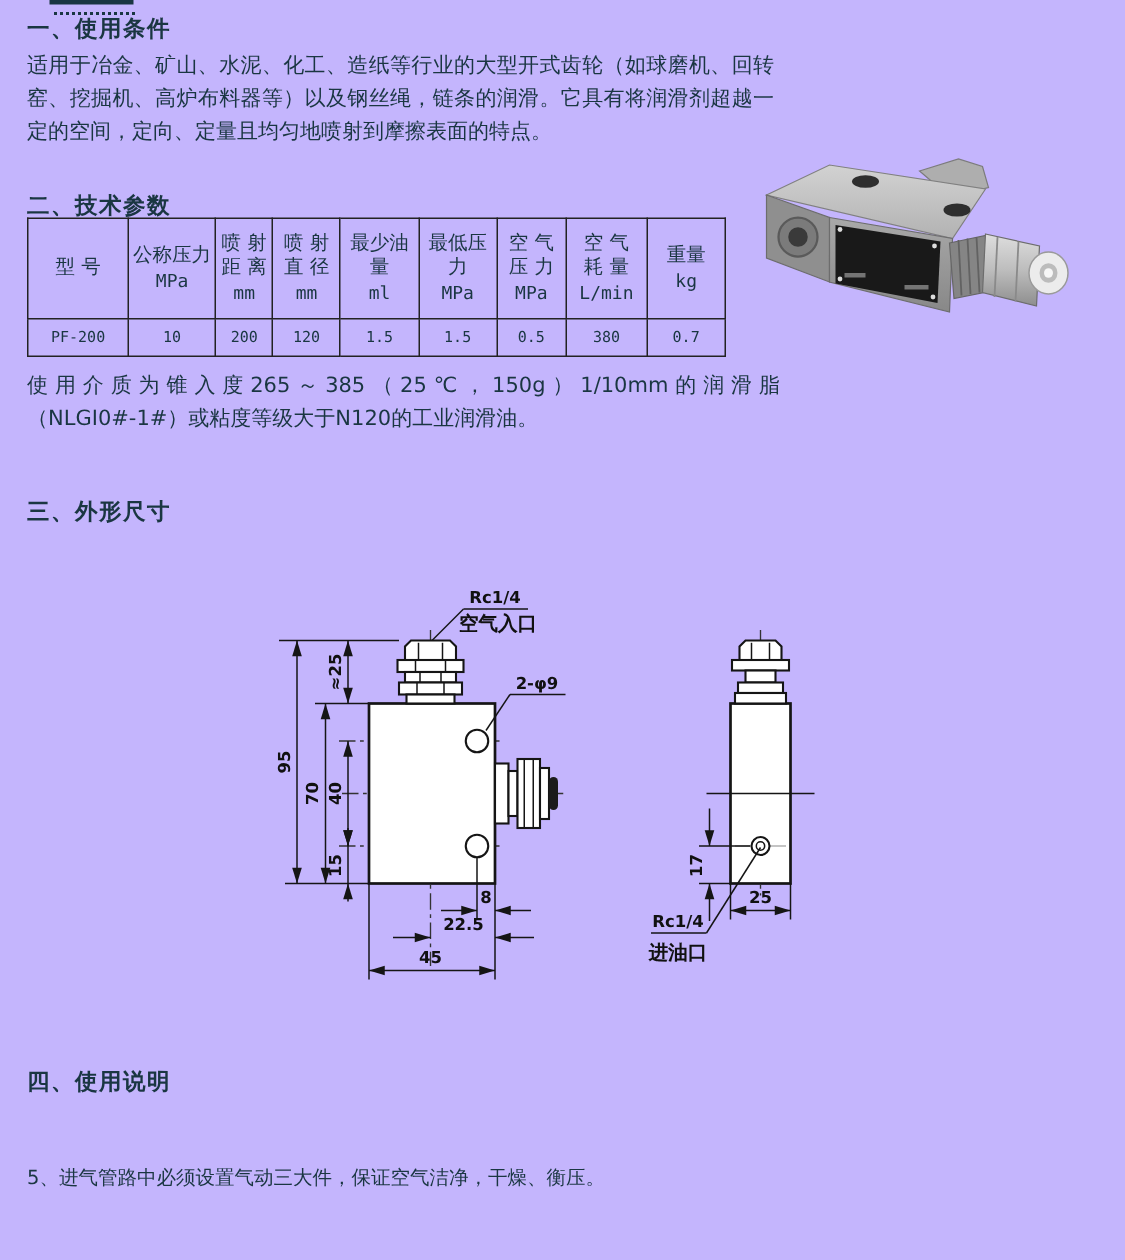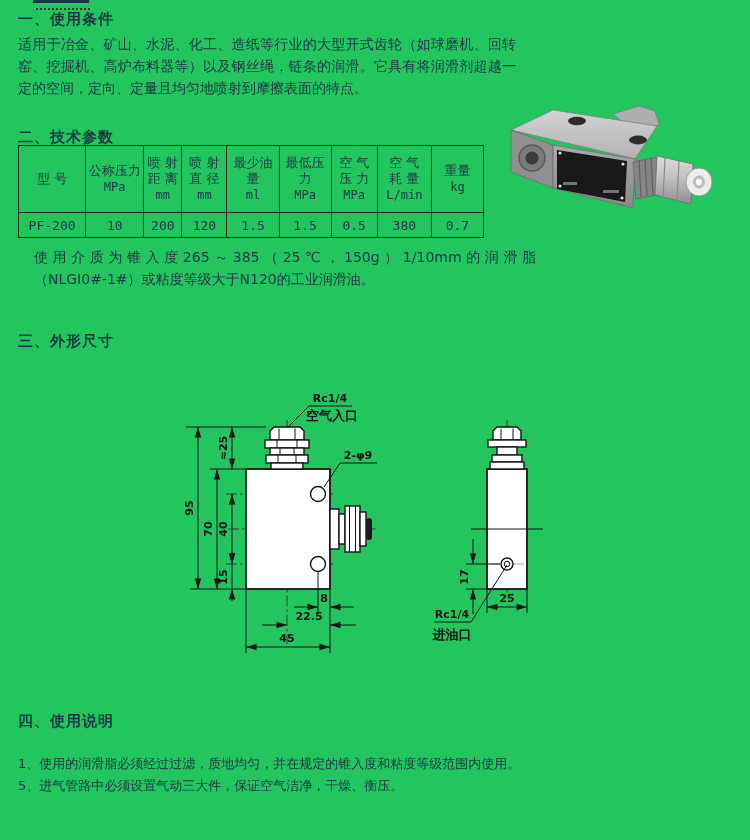--- a/index.html
+++ b/index.html
@@ -1,17 +1,17 @@
 <!DOCTYPE html>
 <html><head>
 <meta charset="utf-8">
 <style>
   html,body{margin:0;padding:0;background:#ffffff;}
   #page{
-    position:relative;width:750px;height:840px;background:#22c55e;
+    position:relative;width:750px;height:840px;background:#c4b5fd;
     font-family:"DejaVu Sans","Liberation Sans",sans-serif;
     color:#1a3642;overflow:hidden;
   }
   .abs{position:absolute;}
   .heading{font-size:15px;font-weight:bold;letter-spacing:1px;}
   .para{font-size:14px;line-height:22px;text-align:justify;}
   .list-item{font-size:13px;line-height:21px;}
   
   .clip-bar{position:absolute;left:33px;top:0;width:56px;height:3px;background:#1a3642;}
   .clip-dots{position:absolute;left:36px;top:4px;width:54px;height:4px;border-bottom:2px dotted #1a3642;}
@@ -19,21 +19,21 @@
   table.spec{
     position:absolute;left:18px;top:145px;
     border-collapse:collapse;table-layout:fixed;width:466px;
     color:#1a3642;
   }
   table.spec th, table.spec td{
     border:1px solid #222;text-align:center;vertical-align:middle;
     padding:0;font-weight:normal;
   }
   table.spec th{height:66px;font-size:13px;line-height:16px;}
-  table.spec td{height:24px;font-size:13px;}
+  table.spec td{height:24px;font-size:10px;}
   .num{font-family:"DejaVu Sans Mono","Liberation Mono",monospace;font-size:12px;}
   
   .outline{fill:#fff;stroke:#151515;stroke-width:1.8;}
   .outline2{fill:#fff;stroke:#151515;stroke-width:1.4;}
   .thin{stroke:#151515;stroke-width:1;fill:none;}
   .dim{stroke:#151515;stroke-width:1;fill:none;}
   .cl{stroke:#333;stroke-width:0.9;fill:none;stroke-dasharray:11 3 2.5 3;}
   .dimtxt{font-family:"DejaVu Sans","Liberation Sans",sans-serif;font-size:11px;font-weight:bold;fill:#111;}
   .dimtxt-cn{font-family:"DejaVu Sans","Liberation Sans",sans-serif;font-size:13px;font-weight:bold;fill:#111;}
 </style>
@@ -111,21 +111,21 @@
       <td class="num">120</td>
       <td class="num">1.5</td>
       <td class="num">1.5</td>
       <td class="num">0.5</td>
       <td class="num">380</td>
       <td class="num">0.7</td>
     </tr>
   </tbody>
     </table>
 
-  <div class="abs para" style="left:18px;top:246px;width:502px;margin-left:16px;">使用介质为锥入度265～385（25℃，150g）1/10mm的润滑脂（NLGI0#-1#）或粘度等级大于N120的工业润滑油。</div>
+  <div class="abs para" style="left:18px;top:246px;width:502px;">使用介质为锥入度265～385（25℃，150g）1/10mm的润滑脂（NLGI0#-1#）或粘度等级大于N120的工业润滑油。</div>
 
   <svg class="abs" style="left:505px;top:100px;" width="208" height="118" viewBox="0 0 208 118">
     <defs>
       <linearGradient id="gTop" x1="0" y1="0" x2="0" y2="1">
         <stop offset="0" stop-color="#d2d2d2"></stop>
           <stop offset="1" stop-color="#b2b2b2"></stop>
       </linearGradient>
       <linearGradient id="gFront" x1="0" y1="0" x2="0" y2="1">
         <stop offset="0" stop-color="#a9a9a9"></stop>
           <stop offset="1" stop-color="#888888"></stop>
@@ -285,16 +285,15 @@
       <text class="dimtxt" x="337" y="220" text-anchor="middle">25</text>
 
       <line x1="337" y1="183" x2="301" y2="240" class="dim"></line>
       <line x1="264" y1="240" x2="301" y2="240" class="dim"></line>
       <text class="dimtxt" x="282" y="236" text-anchor="middle">Rc1/4</text>
       <text class="dimtxt-cn" x="282" y="257" text-anchor="middle">进油口</text>
     </g>
   </svg>
 
   <div class="abs heading" style="left:18px;top:712px;text-align:right;">四、使用说明</div>
-  <div class="abs list-item" style="left:18px;top:753px;width:680px;">1、使用的润滑脂必须经过过滤，质地均匀，并在规定的锥入度和粘度等级范围内使用。</div>
   <div class="abs list-item" style="left:18px;top:775px;width:680px;">5、进气管路中必须设置气动三大件，保证空气洁净，干燥、衡压。</div>
 
 </div>
 
 </body></html>

